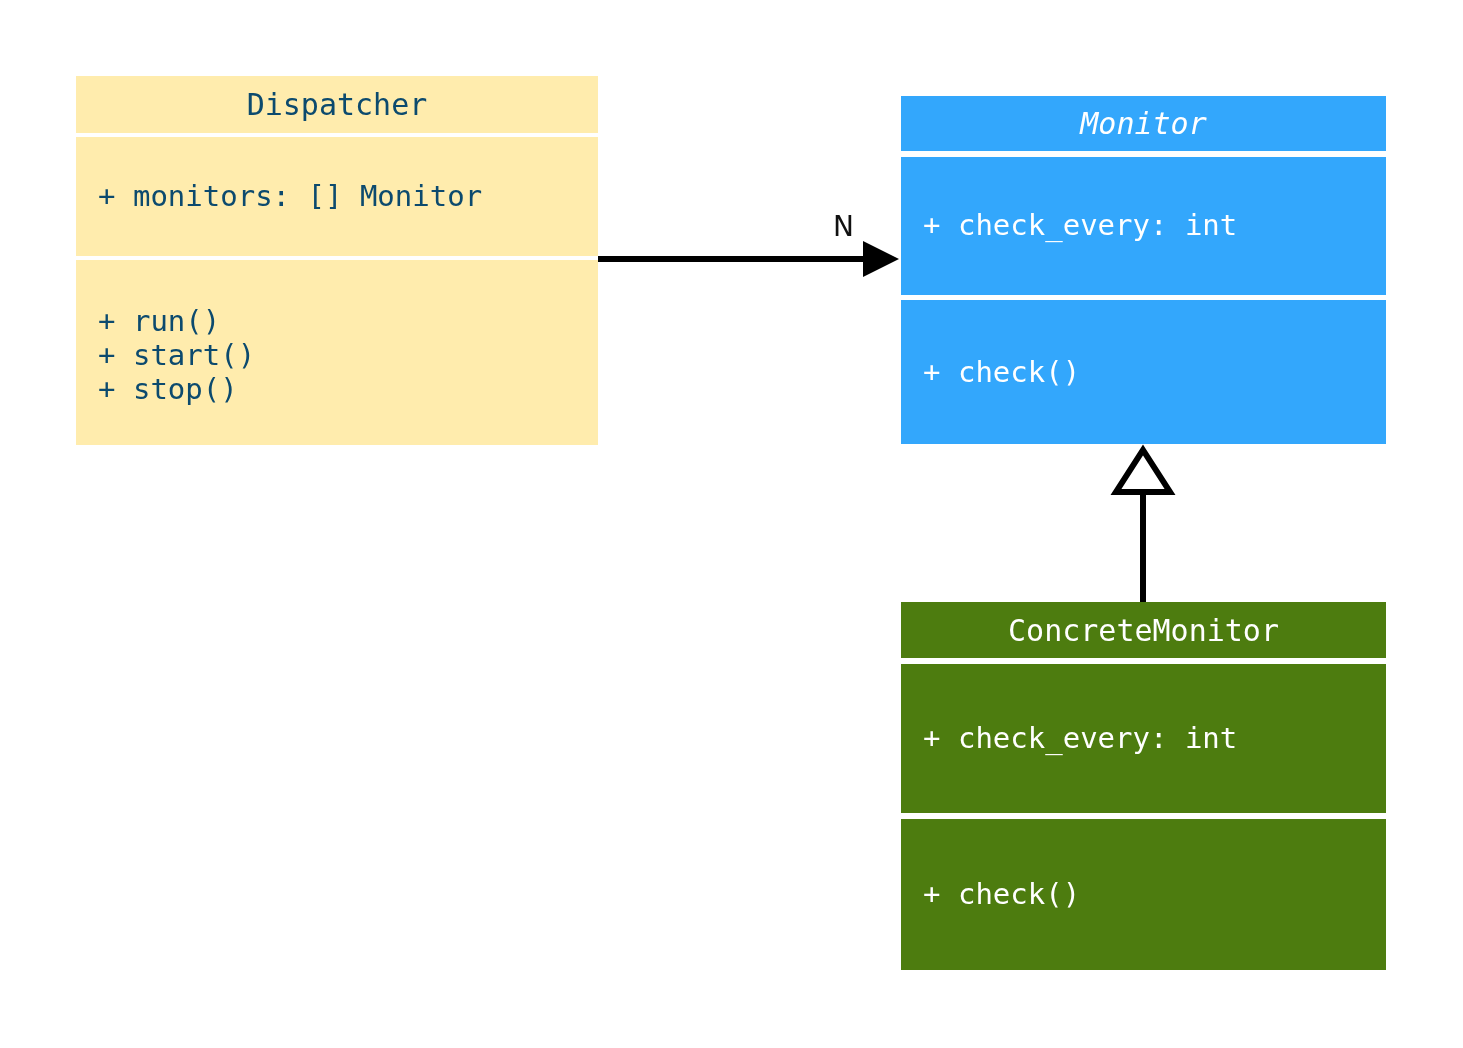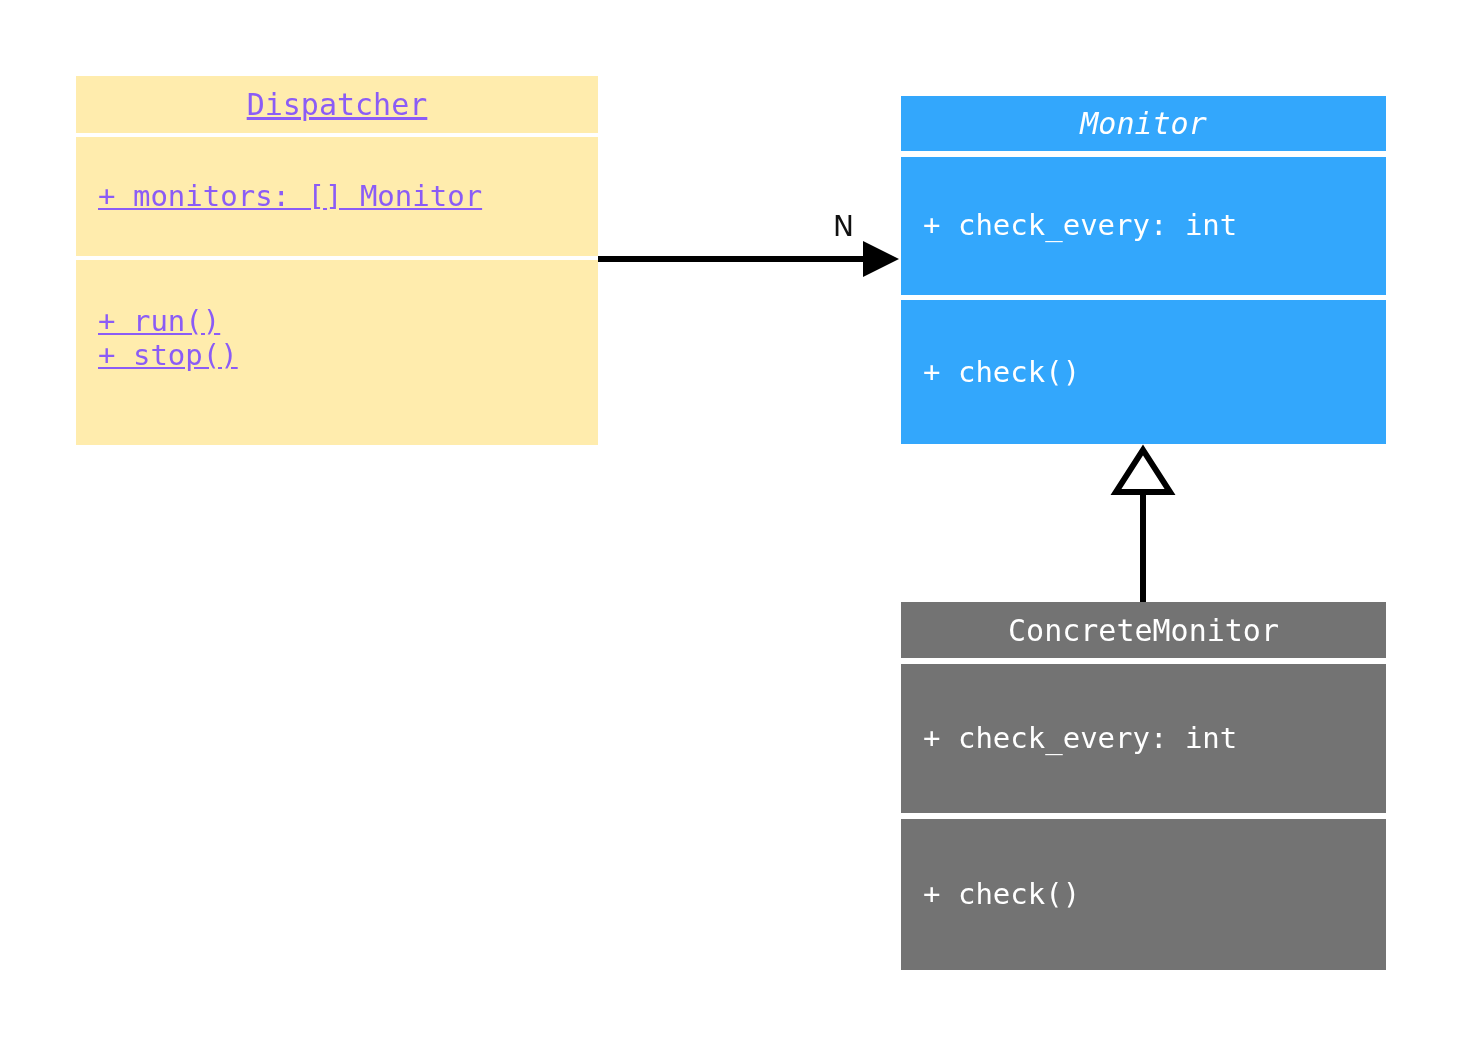--- a/index.html
+++ b/index.html
@@ -50,27 +50,27 @@
     font-size: 29px;
     line-height: 1.18;
   }
   .uml-member {
     white-space: pre;
   }
 
   
   .theme-dispatcher .uml-compartment { background: #ffecad; }
   .theme-dispatcher .uml-title,
-  .theme-dispatcher .uml-member { color: #8b5cf6; text-decoration: underline; }
+  .theme-dispatcher .uml-member { color: #0c4a6e; }
 
   .theme-monitor .uml-compartment { background: #33a7fc; }
   .theme-monitor .uml-title,
   .theme-monitor .uml-member { color: #ffffff; }
 
-  .theme-concrete .uml-compartment { background: #737373; }
+  .theme-concrete .uml-compartment { background: #4d7c0f; }
   .theme-concrete .uml-title,
   .theme-concrete .uml-member { color: #ffffff; }
 
   
   .connector-layer {
     position: absolute;
     left: 0;
     top: 0;
     width: 1463px;
     height: 1048px;
@@ -91,20 +91,21 @@
 
   <div class="uml-class theme-dispatcher" style="left:76px; top:76px; width:522px; height:369px;">
     <div class="uml-compartment uml-title" style="height:57px;">Dispatcher</div>
     <div style="height:4px;"></div>
     <div class="uml-compartment uml-members" style="height:119px;">
       <div class="uml-member">+ monitors: [] Monitor</div>
     </div>
     <div style="height:4px;"></div>
     <div class="uml-compartment uml-members" style="height:185px; justify-content:flex-start; padding-top:44px;">
       <div class="uml-member">+ run()</div>
+      <div class="uml-member">+ start()</div>
       <div class="uml-member">+ stop()</div>
     </div>
   </div>
 
   <div class="uml-class theme-monitor" style="left:901px; top:76px; width:485px; height:368px;">
     <div class="uml-compartment uml-title abstract" style="height:58px;margin-top:20px;">Monitor</div>
     <div style="height:6px;"></div>
     <div class="uml-compartment uml-members" style="height:146px;">
       <div class="uml-member">+ check_every: int</div>
     </div>

